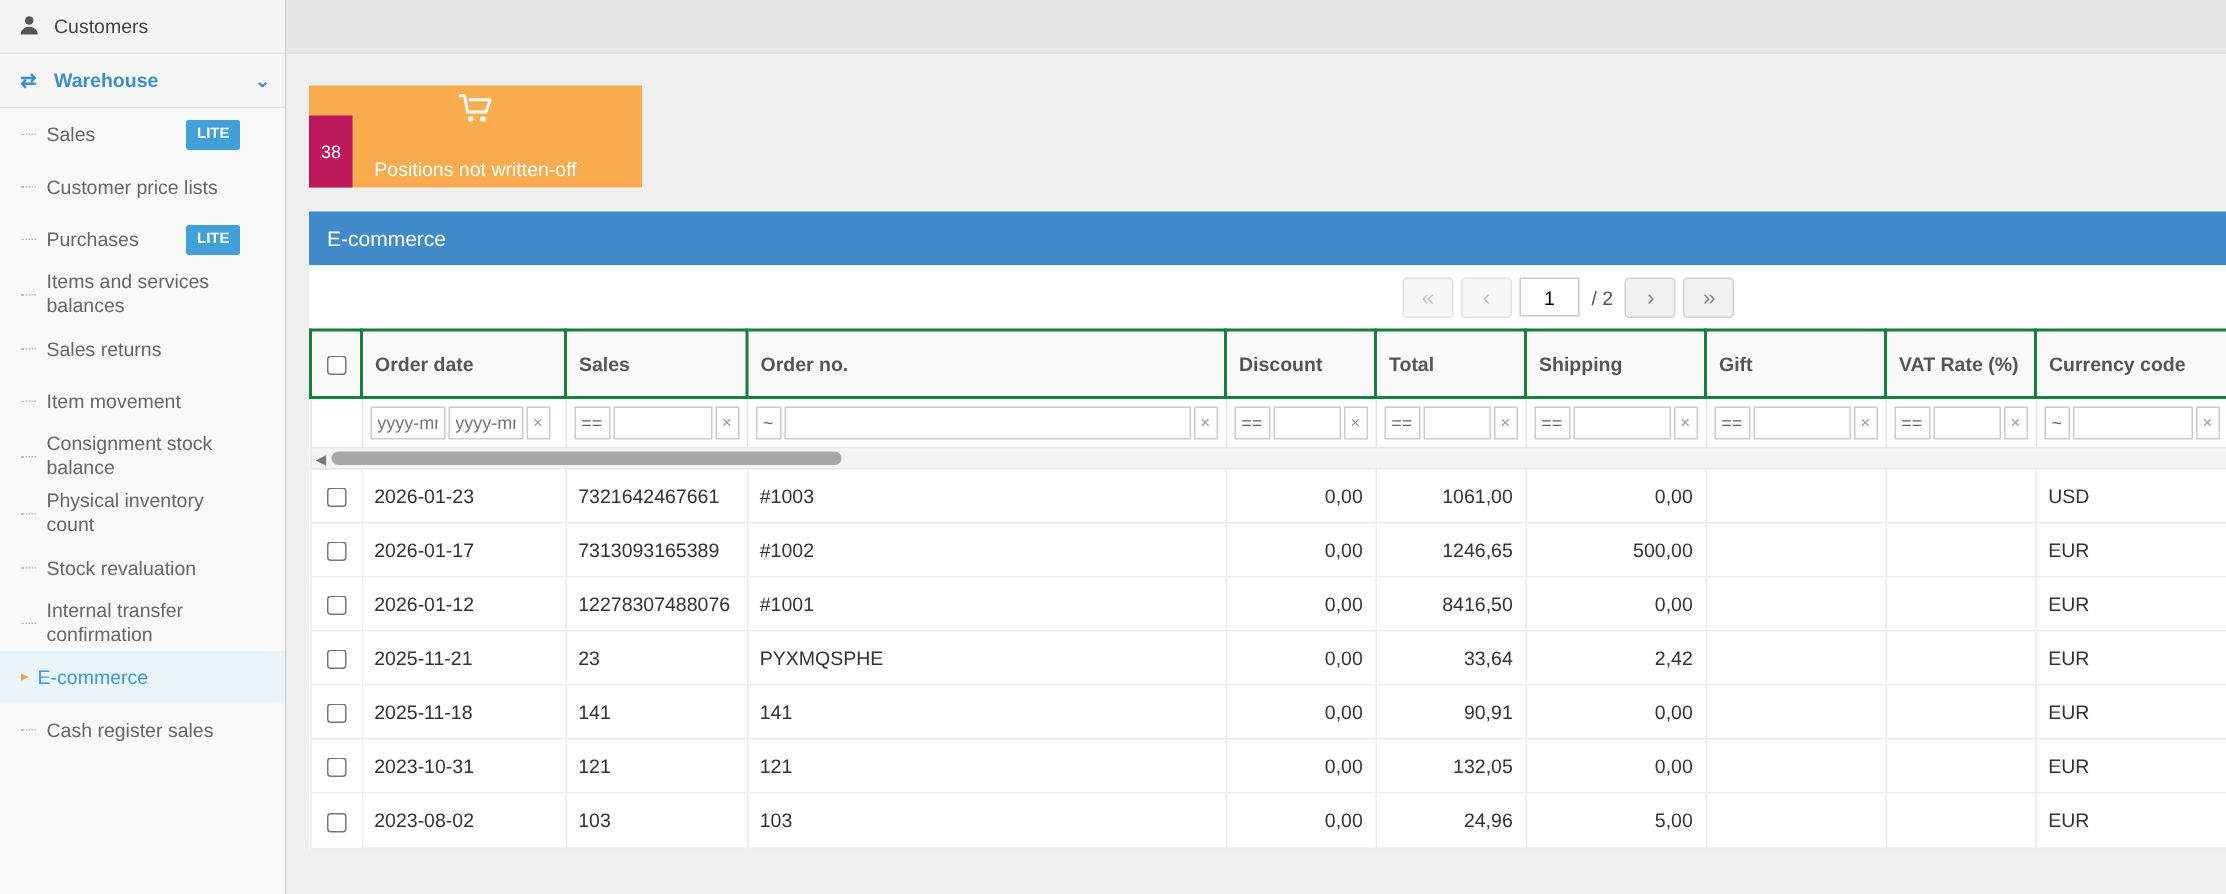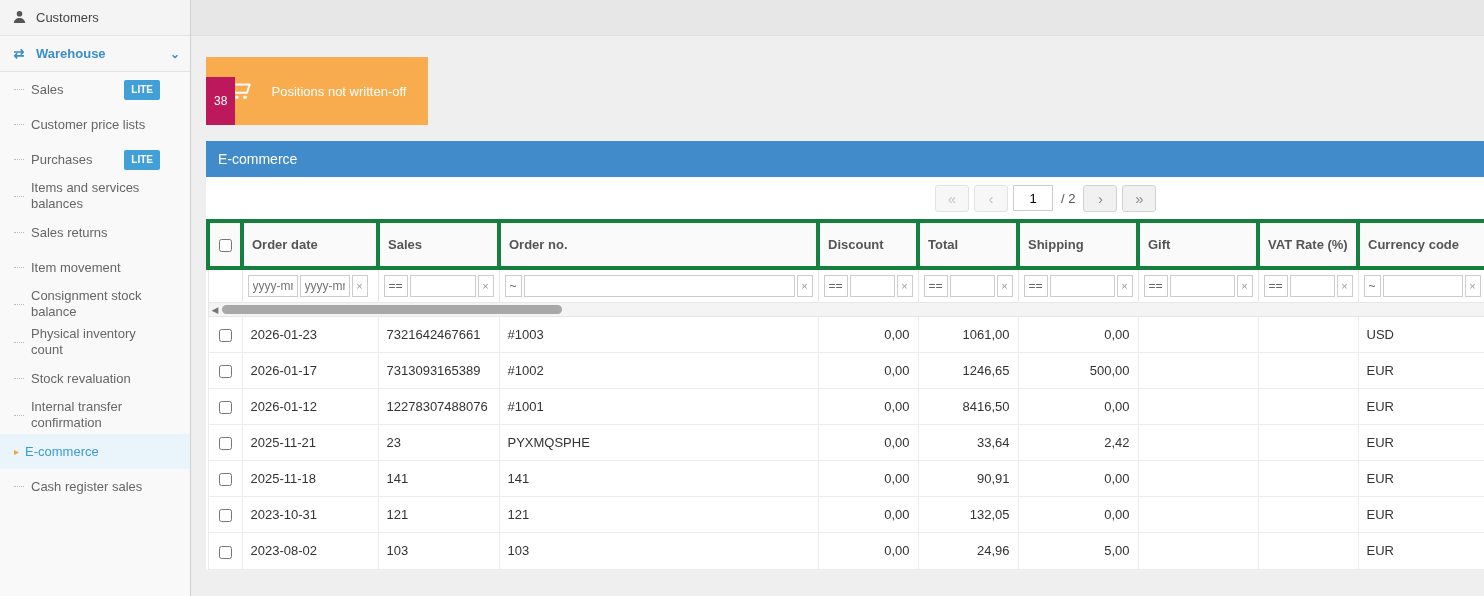--- a/index.html
+++ b/index.html
@@ -32,21 +32,21 @@
     padding:2px 7px; border-radius:2px; flex:none;
   }
 
   
   .main { flex:1; position:relative; background:#efefef; overflow:hidden; }
   .topband { height:36px; background:#e7e7e7; border-bottom:1px solid #e0e0e0; }
   .content { padding-left:15px; }
 
   .btn-positions {
     margin-top:21px; width:222px; height:68px; background:#f9ac4d; border:none;
-    color:#fff; position:relative; display:flex; flex-direction:row; align-items:center;
+    color:#fff; position:relative; display:flex; flex-direction:column; align-items:center;
     justify-content:center; gap:20px; font-size:13px; cursor:pointer; font-family:inherit;
   }
   .pos-badge {
     position:absolute; left:0; bottom:0; background:#be185d; color:#fff;
     padding:17px 8px; font-size:12px; font-weight:normal;
   }
 
   .blue-bar {
     margin-top:16px; height:36px; background:#428bca; color:#fff;
     display:flex; align-items:center; padding-left:12px; font-size:14px;
@@ -59,21 +59,21 @@
     border-radius:3px; display:flex; align-items:center; justify-content:center;
     font-size:15px; cursor:pointer; font-family:inherit; padding:0;
   }
   .pg-btn.en { color:#8a8a8a; background:#f1f1f1; border-color:#d2d2d2; }
   .pg-input { width:40px; height:26px; border:1px solid #ccc; text-align:center; font-size:13px; font-family:inherit; }
   .pg-of { color:#555; margin:0 3px; }
 
   
   table { width:100%; border-collapse:collapse; table-layout:fixed; background:#fff; }
   th {
-    background:#fafafa; border:4px solid #15803d; text-align:left; padding:14px 8px;
+    background:#fafafa; border:2px solid #15803d; text-align:left; padding:14px 8px;
     color:#555; font-size:13px; font-weight:bold;
   }
   th.ck, td.ck { text-align:center; padding-left:4px; padding-right:4px; }
   .frow td { border:1px solid #e6e6e6; padding:5px 5px; background:#fff; }
   .fwrap { display:flex; align-items:center; gap:2px; }
   .op {
     border:1px solid #ccc; background:#fff; color:#666; font-size:12px;
     padding:0 4px; height:22px; line-height:20px; flex:none;
   }
   .fin {

